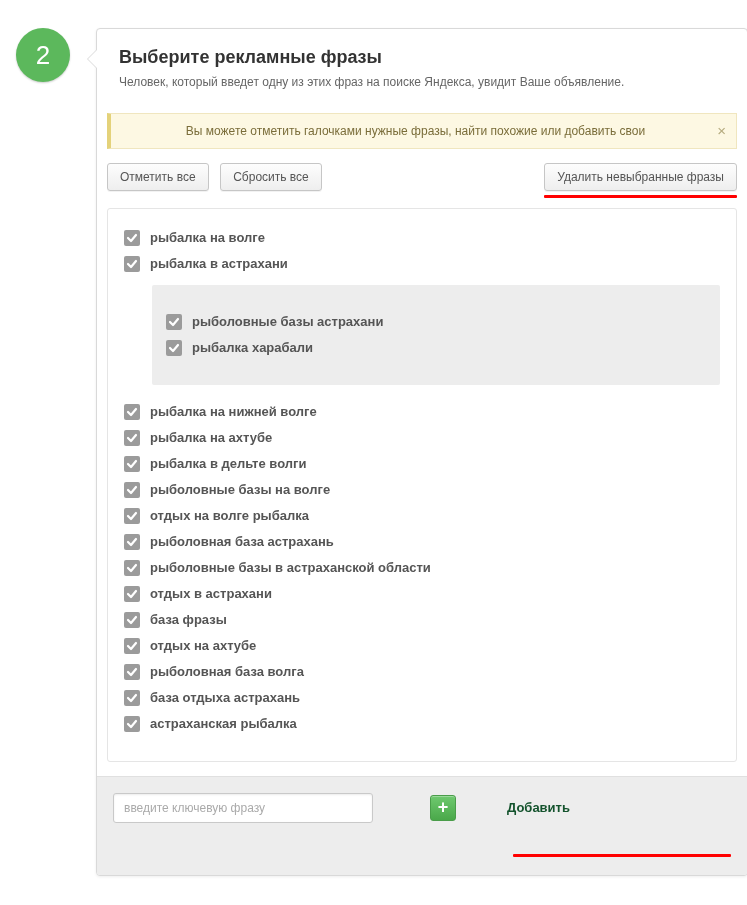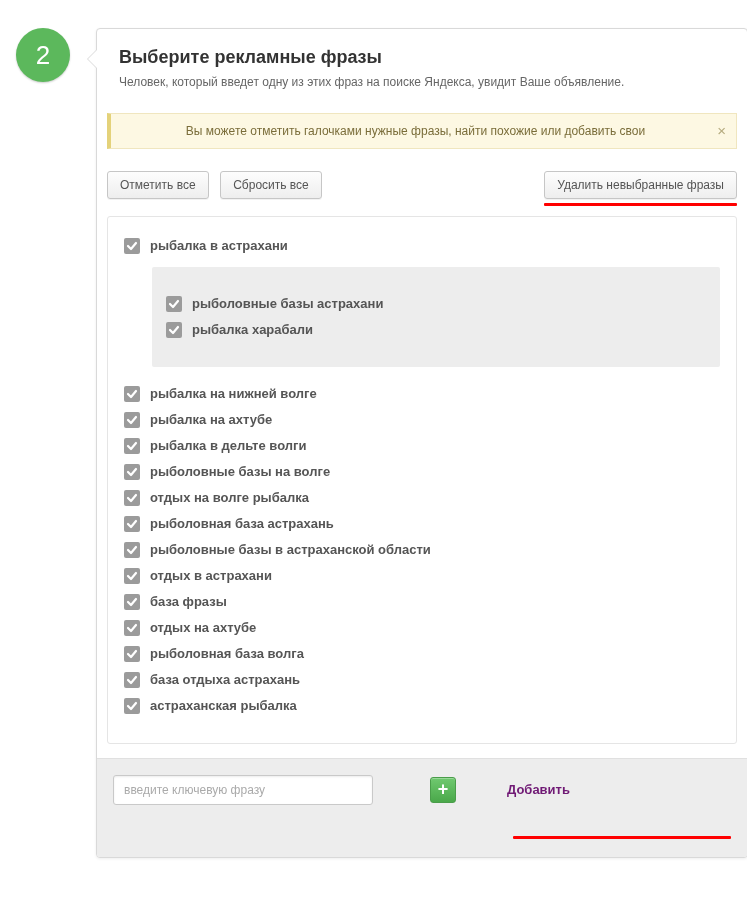--- a/index.html
+++ b/index.html
@@ -87,21 +87,21 @@
       right: 10px;
       top: 8px;
       color: #b5ab7f;
       font-size: 15px;
       cursor: pointer;
     }
     .button-row {
       display: flex;
       justify-content: space-between;
       align-items: flex-start;
-      padding: 22px 10px 0 10px;
+      padding: 14px 10px 0 10px;
     }
     .btn {
       background: linear-gradient(#fdfdfd,#eeeeee);
       border: 1px solid #c6c6c6;
       border-radius: 3px;
       padding: 6px 12px;
       font-size: 12px;
       color: #555;
       cursor: pointer;
       box-shadow: 0 1px 0 rgba(0,0,0,0.05);
@@ -190,21 +190,21 @@
       display: inline-flex;
       align-items: center;
       justify-content: center;
       font-size: 18px;
       font-weight: bold;
       cursor: pointer;
       box-shadow: inset 0 1px 0 rgba(255,255,255,0.3);
     }
     .add-label {
       margin-left: 8px;
-      color: #701a75;
+      color: #14532d;
       font-weight: bold;
       font-size: 13px;
       cursor: pointer;
     }
     .calc-row {
       display: flex;
       justify-content: flex-end;
       margin-top: 26px;
       flex-direction: column;
       align-items: flex-end;
@@ -253,20 +253,28 @@
       <button class="btn">Сбросить все</button>
     </div>
     <div class="delete-wrap">
       <button class="btn">Удалить невыбранные фразы</button>
       <div class="red-underline"></div>
     </div>
   </div>
 
   <div class="phrases-box">
     <div id="phrases-top">
+        <div class="phrase-item">
+          <span class="check">
+            <svg width="12" height="12" viewBox="0 0 12 12">
+              <path d="M2 6 L5 9 L10 3" stroke="#fff" stroke-width="2.2" fill="none" stroke-linecap="round" stroke-linejoin="round"></path>
+            </svg>
+          </span>
+          <span class="label">рыбалка на волге</span>
+        </div>
         <div class="phrase-item">
           <span class="check">
             <svg width="12" height="12" viewBox="0 0 12 12">
               <path d="M2 6 L5 9 L10 3" stroke="#fff" stroke-width="2.2" fill="none" stroke-linecap="round" stroke-linejoin="round"></path>
             </svg>
           </span>
           <span class="label">рыбалка в астрахани</span>
         </div>
       </div>
     <div class="sub-group" id="phrases-sub">

